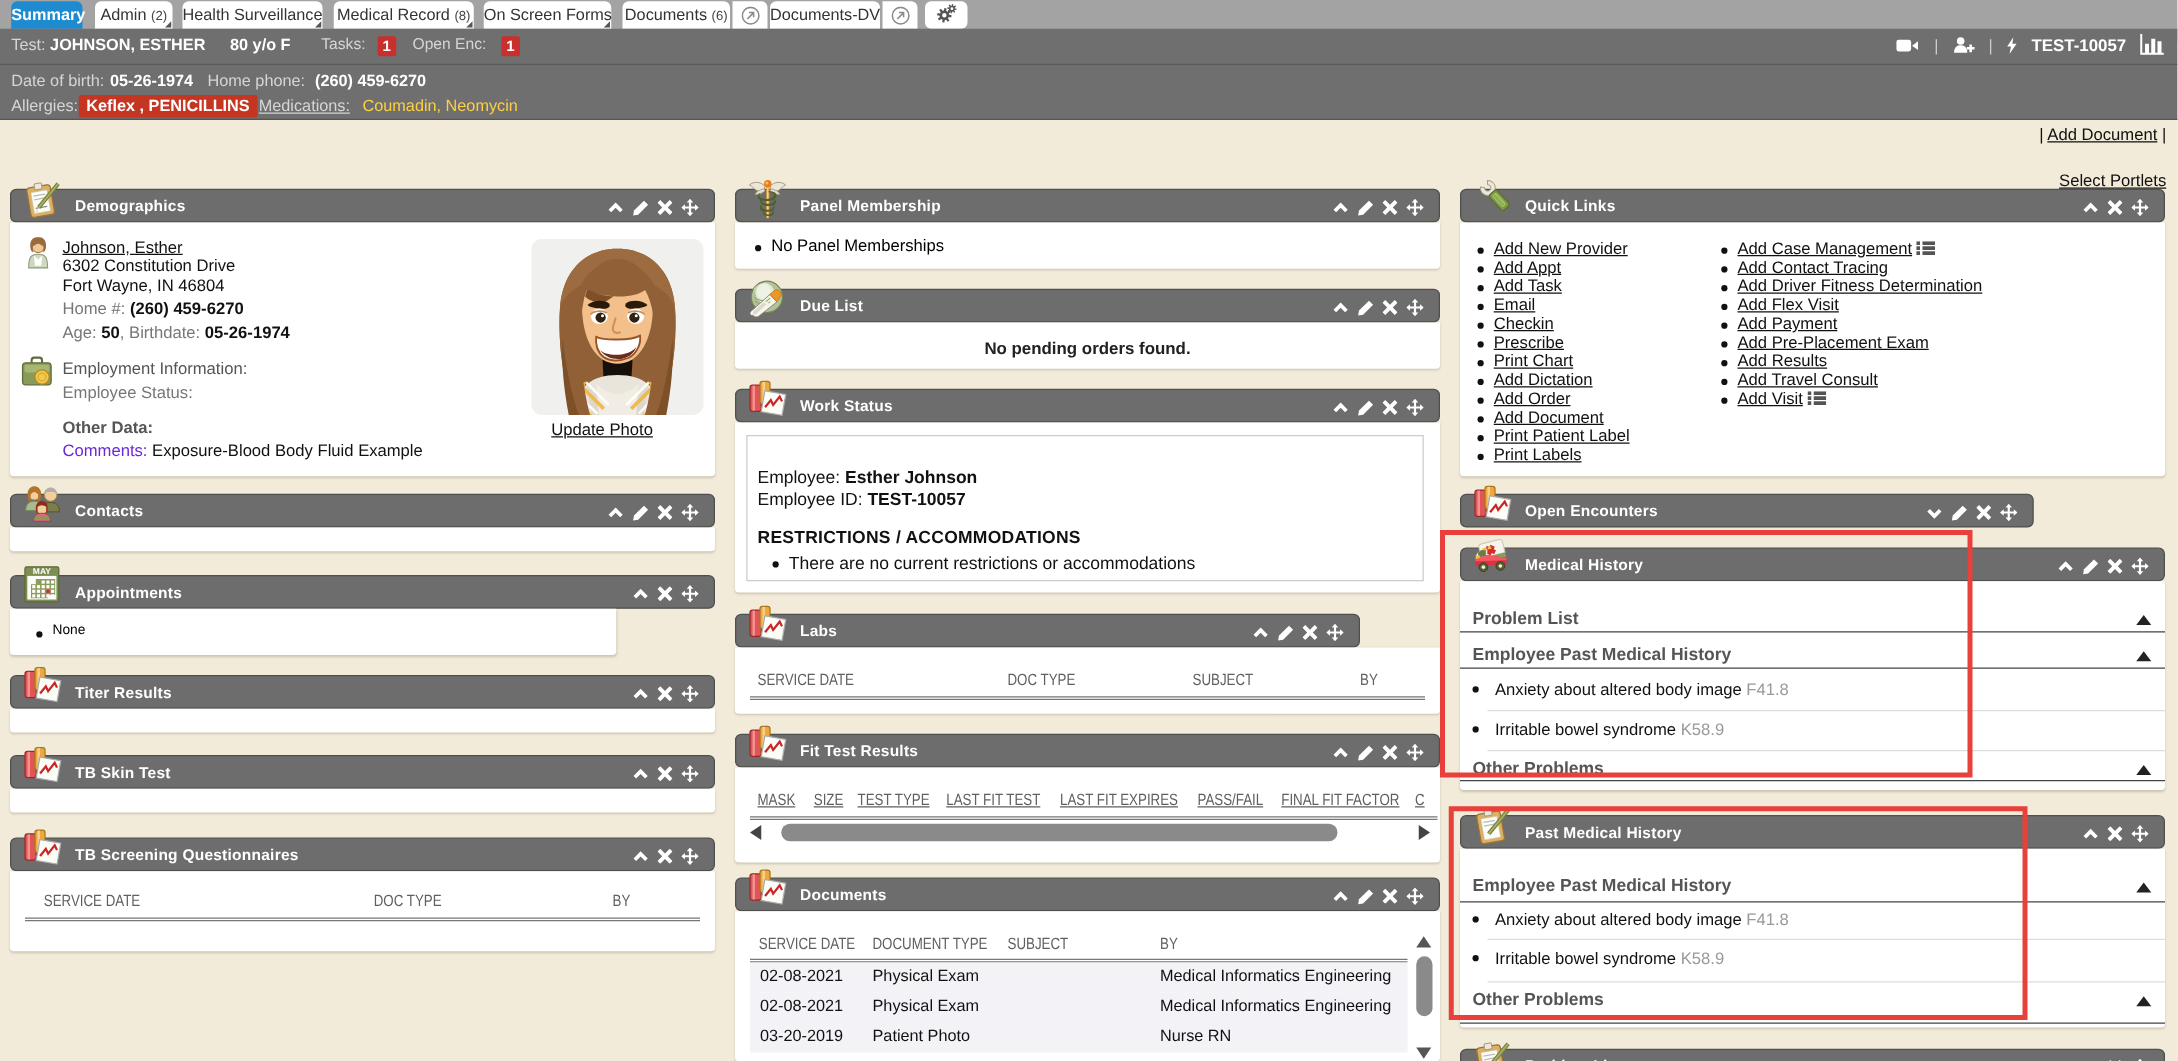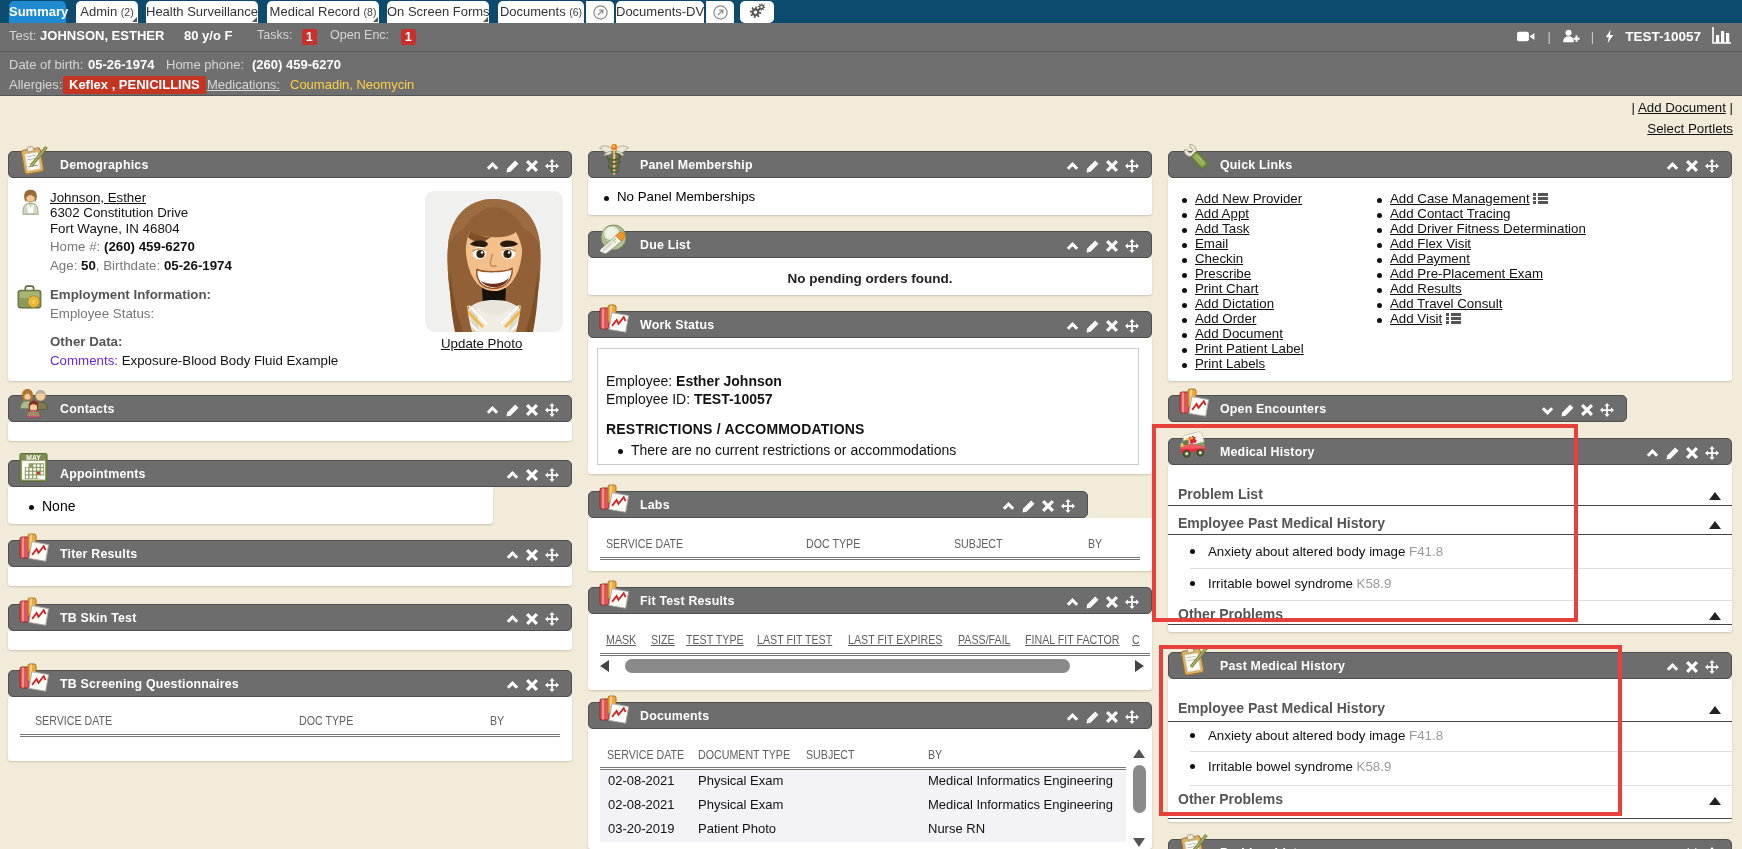--- a/index.html
+++ b/index.html
@@ -1,19 +1,19 @@
 <!DOCTYPE html>
 <html><head>
 <meta charset="utf-8">
 <style>
 *{margin:0;padding:0;box-sizing:border-box}
 html,body{width:1742px;height:849px;overflow:hidden}
 body{background:#f2ebd9;font-family:"Liberation Sans",sans-serif;position:relative}
 
-.tabbar{position:absolute;left:0;top:0;width:1742px;height:33px;background:#0c4a6e}
+.tabbar{position:absolute;left:0;top:0;width:1742px;height:33px;background:#a3a3a3}
 .tab{position:absolute;top:1px;height:22px;background:#fff;border-radius:5px 5px 0 0;color:#333;font-size:13px;line-height:22px;text-align:center;white-space:nowrap}
 .tab small{font-size:10.5px;color:#444}
 .tab .cornertri{position:absolute;right:1px;bottom:1px;width:0;height:0;border-left:5px solid transparent;border-bottom:5px solid #555}
 .tab.active{background:#1e8bd1;color:#fff;font-weight:bold}
 .circbtn{position:absolute;top:1px;width:28px;height:22px;background:#fff;text-align:center;border-radius:0 5px 0 0}
 .circbtn svg{margin-top:4px}
 
 .bar1{position:absolute;left:0;top:23px;width:1742px;height:29px;background:#6f6f6f;border-bottom:1px solid #5a5a5a;color:#fff;font-size:13px}
 .bar2{position:absolute;left:0;top:52px;width:1742px;height:44px;background:#6f6f6f;color:#fff;font-size:13px;border-bottom:1px solid #555}
 .lbl{color:#d6d6d6}
@@ -28,21 +28,21 @@
 .phead{position:absolute;background:#6d6d6d;border:1px solid #4f4f4f;border-radius:5px;height:27px;color:#fff}
 .phead .ptitle{position:absolute;left:51px;top:6px;font-size:12.4px;font-weight:bold;letter-spacing:.2px}
 .pbody{position:absolute;background:#fff;border-radius:0 0 3px 3px;box-shadow:0 1px 2px rgba(90,80,60,.25)}
 .picon{position:absolute;z-index:5}
 .hicons{position:absolute;top:7px;right:12px;display:flex;gap:7px;align-items:center}
 
 .sechead{position:absolute;left:10px;color:#555;font-weight:bold;font-size:14px}
 .tri2{position:absolute;right:11px;width:0;height:0;border-left:6.5px solid transparent;border-right:6.5px solid transparent;border-bottom:8px solid #222}
 .darkline{position:absolute;left:0;right:0;border-bottom:1px solid #444}
 .liteline{position:absolute;left:22px;right:0;border-bottom:1px solid #ddd}
-.pitem{position:absolute;left:40px;font-size:13.3px;color:#111}
+.pitem{position:absolute;left:28px;font-size:13.3px;color:#111}
 .pitem .code{color:#999}
 .pitem .pdot{position:absolute;left:-18px;top:5px;width:5px;height:5px;border-radius:50%;background:#111}
 
 .thead{color:#5f5f5f;font-size:13px;transform:scaleX(.82);transform-origin:0 50%;display:inline-block;white-space:nowrap}
 .dblline{border-bottom:3px double #777}
 ul.blist{list-style:none}
 ul.blist li{position:relative;padding-left:22px}
 ul.blist li:before{content:"";position:absolute;left:9px;top:7px;width:5px;height:5px;border-radius:50%;background:#111}
 a.qlink{color:#111;text-decoration:underline}
 
@@ -110,21 +110,21 @@
   <div class="lbl" style="position:absolute;left:166px;top:5px">Home phone:</div>
   <div class="val" style="position:absolute;left:252px;top:5px">(260) 459-6270</div>
   <div class="lbl" style="position:absolute;left:9px;top:25px">Allergies:</div>
   <div class="allergy" style="position:absolute;left:63px;top:24px">Keflex , PENICILLINS</div>
   <div class="lbl" style="position:absolute;left:207px;top:25px;text-decoration:underline">Medications:</div>
   <div class="meds" style="position:absolute;left:290px;top:25px">Coumadin, Neomycin</div>
 </div>
 
 <div class="toplinks">
   <div>| <a href="#">Add Document</a> |</div>
-  <div style="margin-top:6px"><a href="#">Select Portlets</a></div>
+  <div style="margin-top:22px"><a href="#">Select Portlets</a></div>
 </div>
 
 <svg class="picon" style="left:18px;top:143px" width="32" height="32" viewBox="0 0 32 32">
     <g transform="rotate(-10 14 18)">
       <rect x="5" y="6" width="19" height="24" rx="2.5" fill="#dcaf63" stroke="#9a7436" stroke-width="1"></rect>
       <rect x="8" y="10" width="13" height="17" fill="#fdfdf8" stroke="#cfc9b4" stroke-width=".5"></rect>
       <rect x="11.5" y="3.5" width="6" height="5" rx="1.2" fill="#ece8dc" stroke="#a59a7a" stroke-width=".8"></rect>
       <line x1="9.5" y1="13" x2="19" y2="13" stroke="#bbb" stroke-width="1"></line>
       <line x1="9.5" y1="16" x2="19" y2="16" stroke="#bbb" stroke-width="1"></line>
       <line x1="9.5" y1="23" x2="19" y2="23" stroke="#888" stroke-width="1"></line>
@@ -162,21 +162,21 @@
   <div style="position:absolute;left:42px;top:43px">Fort Wayne, IN 46804</div>
   <div style="position:absolute;left:42px;top:61px"><span style="color:#777">Home #:</span> <b>(260) 459-6270</b></div>
   <div style="position:absolute;left:42px;top:80px"><span style="color:#777">Age:</span> <b>50</b><span style="color:#777">, Birthdate:</span> <b>05-26-1974</b></div>
   <svg style="position:absolute;left:9px;top:106px" width="27" height="27" viewBox="0 0 26 26">
       <rect x="1" y="6" width="22" height="17" rx="2.5" fill="#8a9a5a" stroke="#5e6b3a" stroke-width="1"></rect>
       <rect x="2.5" y="7.5" width="19" height="6" rx="1.5" fill="#a7b672"></rect>
       <path d="M8 6 V4 a2 2 0 0 1 2-2 h4 a2 2 0 0 1 2 2 V6" fill="none" stroke="#5e6b3a" stroke-width="1.6"></path>
       <circle cx="16" cy="17" r="5.5" fill="#f2c94c" stroke="#b98a1e" stroke-width="1"></circle>
       <circle cx="16" cy="17" r="3" fill="none" stroke="#d9a92e" stroke-width="1"></circle>
     </svg>
-  <div style="position:absolute;left:42px;top:109px;color:#555;font-weight:bold">Employment Information:</div>
+  <div style="position:absolute;left:42px;top:109px;color:#555;font-weight:normal">Employment Information:</div>
   <div style="position:absolute;left:42px;top:128px;color:#777">Employee Status:</div>
   <div style="position:absolute;left:42px;top:156px;color:#555;font-weight:bold">Other Data:</div>
   <div style="position:absolute;left:42px;top:175px"><span style="color:#6d28d9">Comments:</span> Exposure-Blood Body Fluid Example</div>
   <svg style="position:absolute;left:417px;top:13px" width="138" height="141" viewBox="0 0 138 141">
       <defs>
         <clipPath id="avclip">
           <rect x="0" y="0" width="138" height="141" rx="9"></rect>
         </clipPath>
       </defs>
       <g clip-path="url(#avclip)">
@@ -290,21 +290,21 @@
         <path d="M8 1 L15 8 L12.4 10.6 L8 6.2 L3.6 10.6 L1 8 Z" fill="#fff"></path>
       </svg>
       <svg width="12" height="12" viewBox="0 0 14 14">
         <path d="M2.6 0 L7 4.4 L11.4 0 L14 2.6 L9.6 7 L14 11.4 L11.4 14 L7 9.6 L2.6 14 L0 11.4 L4.4 7 L0 2.6 Z" fill="#fff"></path>
       </svg>
       <svg width="14" height="14" viewBox="0 0 16 16">
         <path d="M8 0 L11 3.4 H9 V7 H12.6 V5 L16 8 L12.6 11 V9 H9 V12.6 H11 L8 16 L5 12.6 H7 V9 H3.4 V11 L0 8 L3.4 5 V7 H7 V3.4 H5 Z" fill="#fff"></path>
       </svg>
     </div>
 </div>
-<div class="pbody" style="left:8px;top:487px;width:485px;height:37px;font-size:14px">
+<div class="pbody" style="left:8px;top:487px;width:485px;height:37px;font-size:11px">
   <ul class="blist" style="padding-top:11px;margin-left:12px">
       <li>None</li>
     </ul>
 </div>
 
 <svg class="picon" style="left:18px;top:532px" width="32" height="32" viewBox="0 0 32 32">
     <rect x="2" y="5" width="9" height="21" rx="2" fill="#e05555" stroke="#9a2a2a" stroke-width="1"></rect>
     <rect x="4" y="5.5" width="2" height="20" fill="#f2918f"></rect>
     <rect x="10" y="2" width="8" height="18" rx="2" fill="#eda93f" stroke="#a8741e" stroke-width="1"></rect>
     <rect x="12" y="2.5" width="2" height="17" fill="#f7d08a"></rect>

